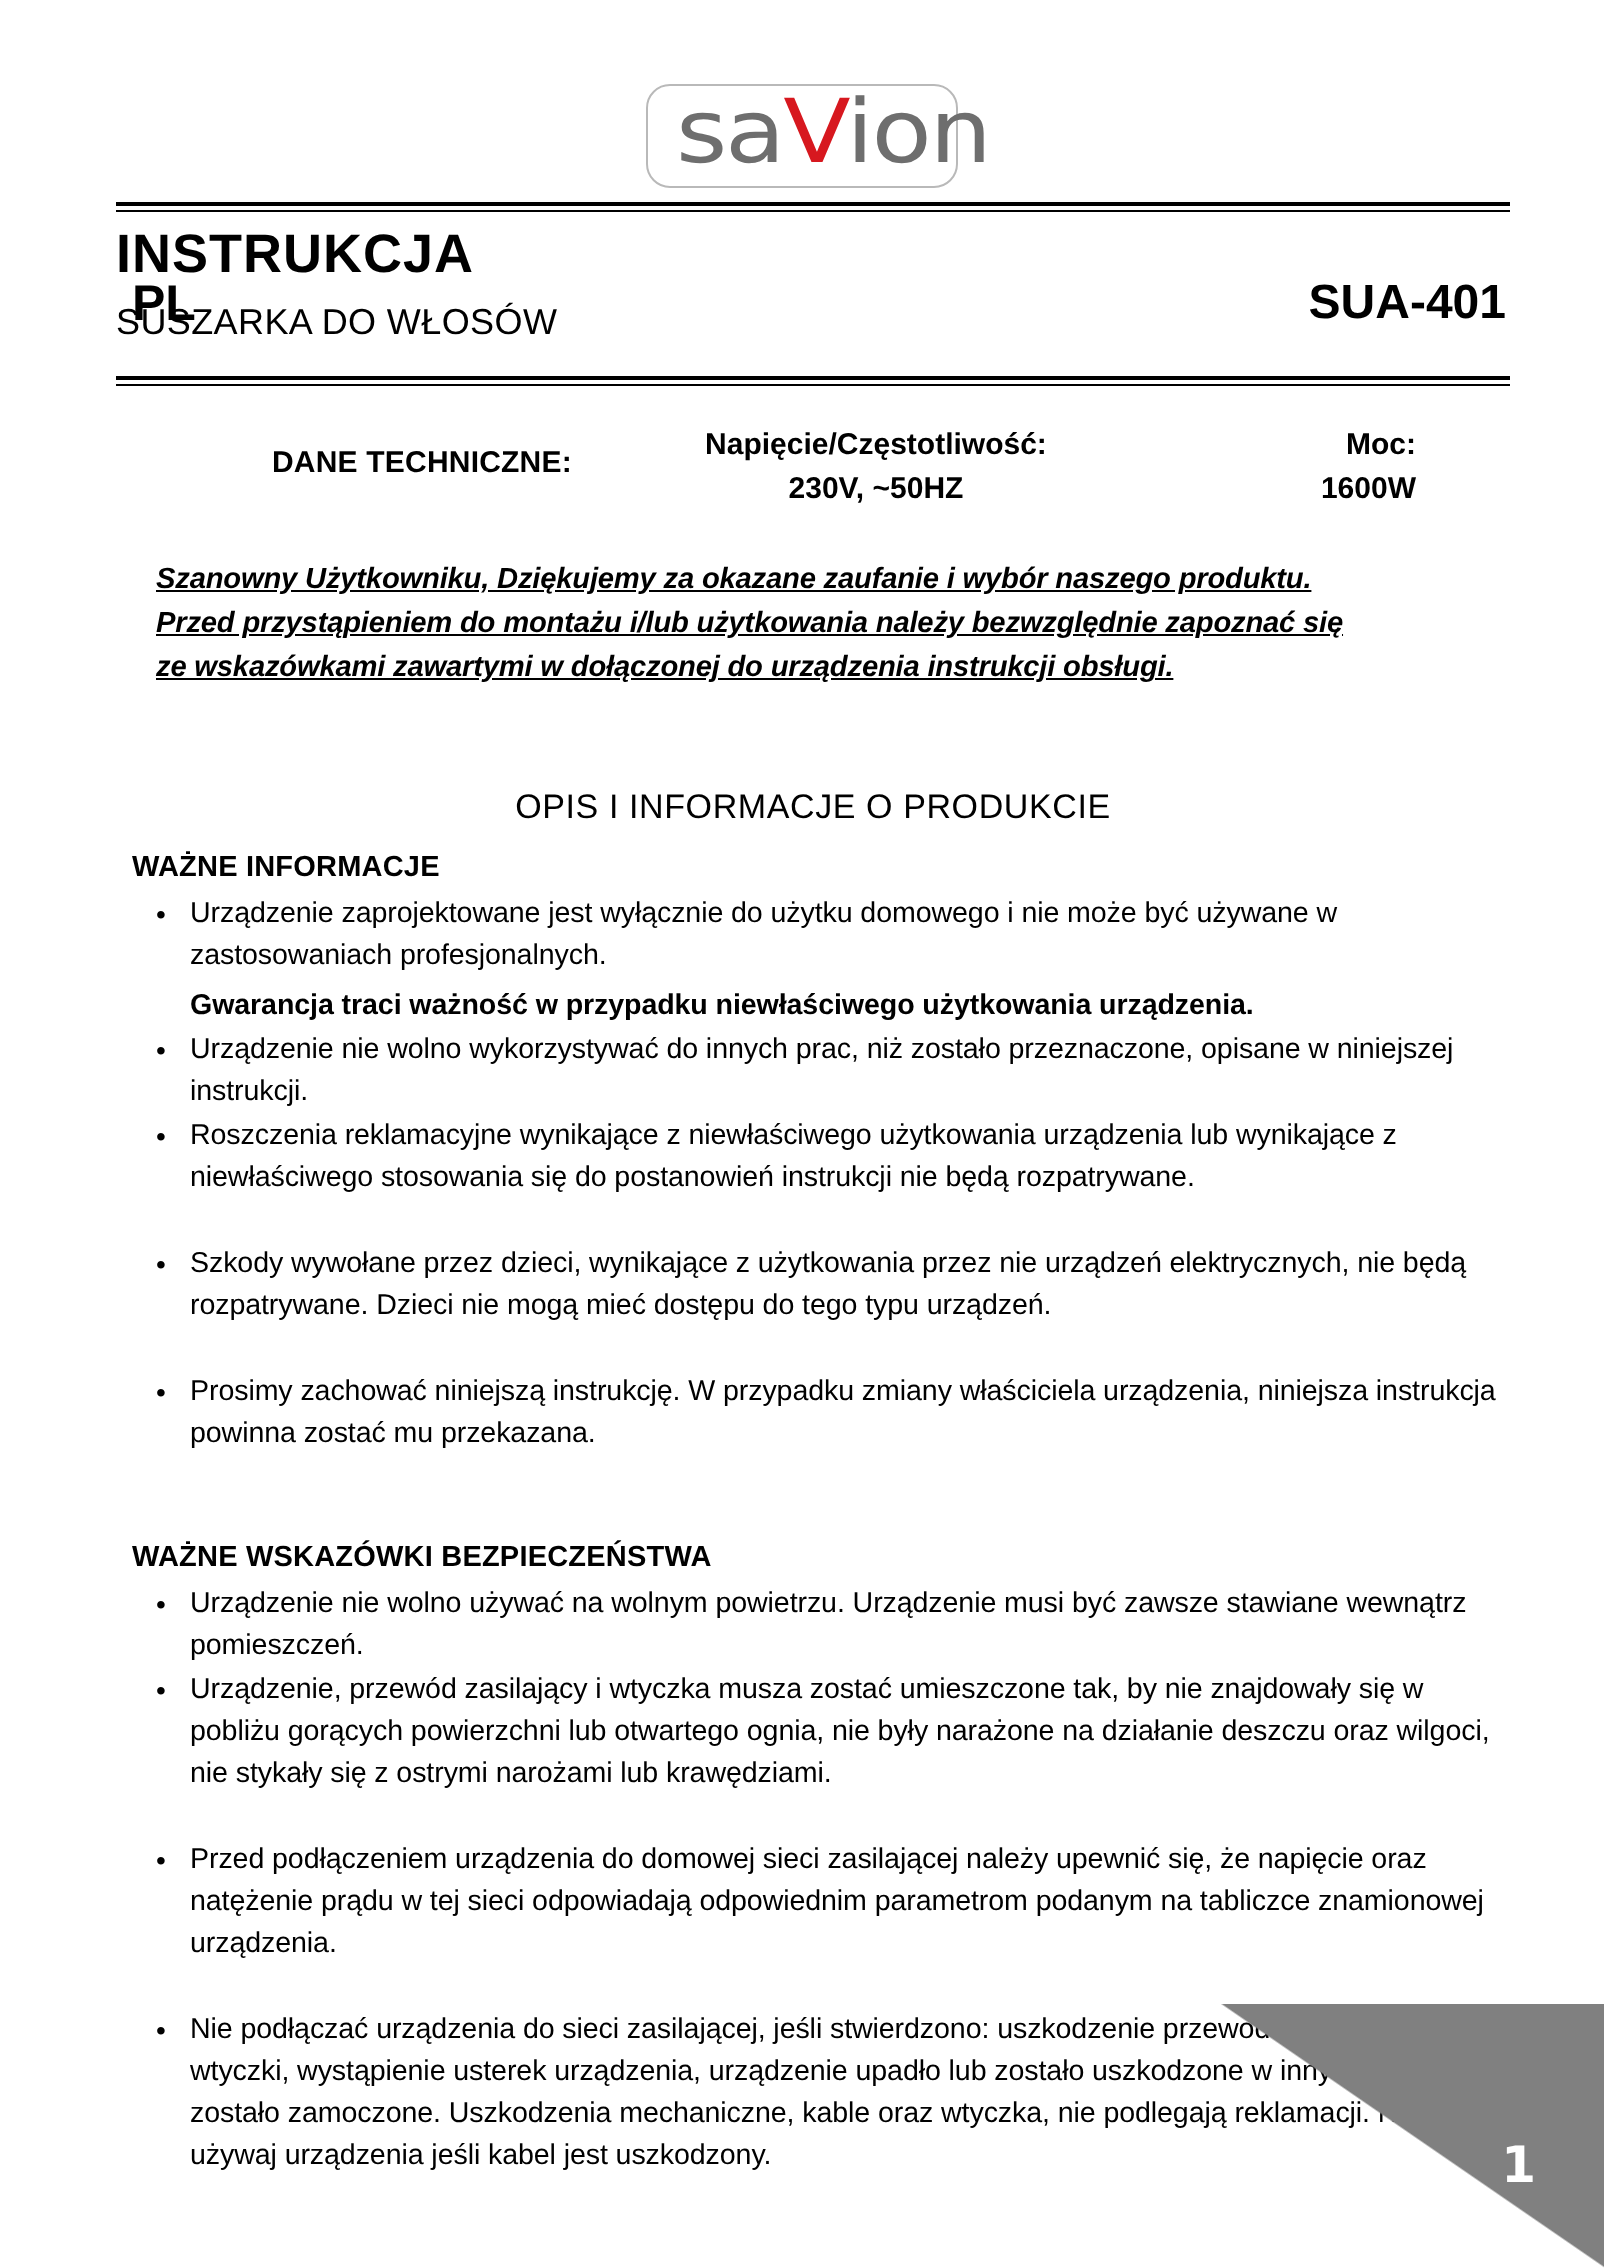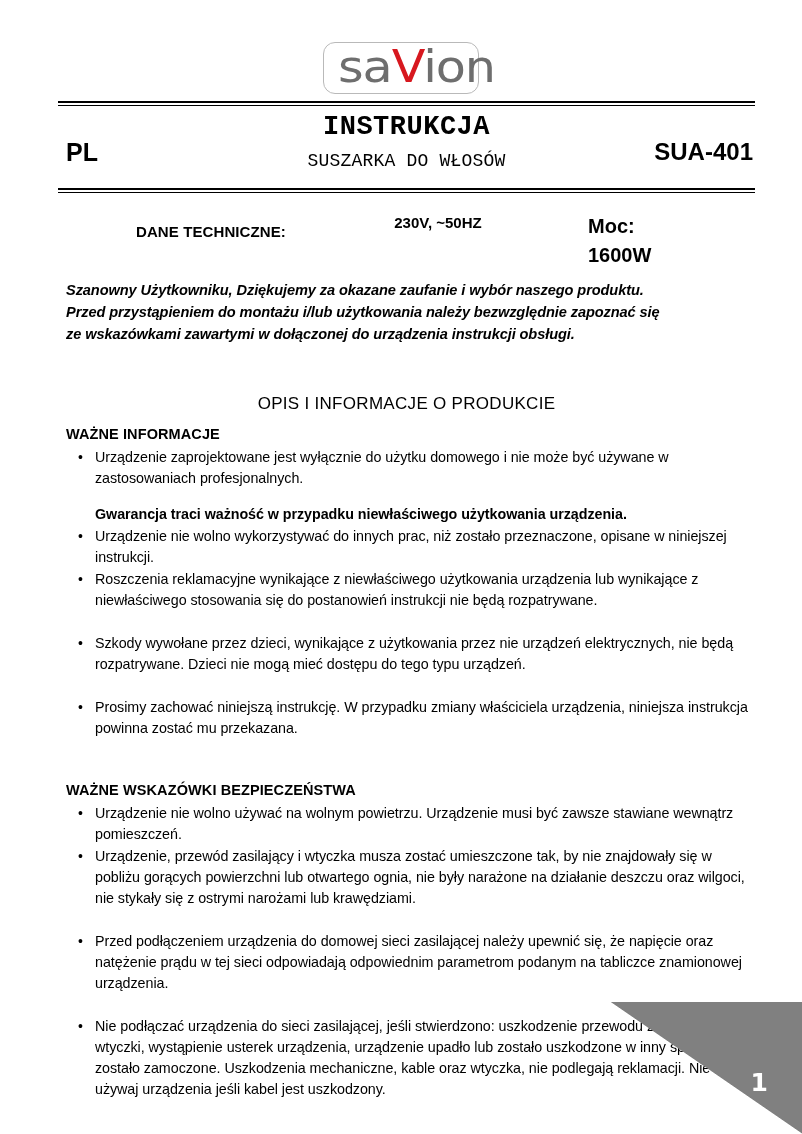--- a/index.html
+++ b/index.html
@@ -78,22 +78,20 @@
     top: 30px;
     font-size: 25px;
     font-weight: bold;
     letter-spacing: 0px;
   }
   .title-block {
     position: absolute;
     left: 0;
     top: 4px;
     width: 697px;
-    text-align: center;
-    font-family: Liberation Mono, monospace;
   }
   .doc-title {
     font-size: 27px;
     font-weight: bold;
     letter-spacing: 0.5px;
     line-height: 1.15;
   }
   .doc-subtitle {
     font-size: 18px;
     font-weight: normal;
@@ -133,37 +131,38 @@
     text-align: center;
     font-size: 15px;
     font-weight: bold;
     line-height: 1.45;
   }
   .spec-right {
     position: absolute;
     left: 530px;
     top: 0px;
     width: 120px;
-    text-align: left;
-    font-size: 20px;
+    text-align: right;
+    font-size: 15px;
     font-weight: bold;
     line-height: 1.45;
   }
 
   
   .intro {
     position: absolute;
-    left: 66px;
+    left: 78px;
     top: 279px;
     width: 690px;
     font-size: 14.6px;
     font-weight: bold;
     font-style: italic;
     line-height: 1.52;
     letter-spacing: -0.1px;
+    text-decoration: underline;
   }
   .intro div { white-space: nowrap; }
 
   
   .section-title {
     position: absolute;
     left: 58px;
     top: 394px;
     width: 697px;
     text-align: center;
@@ -210,21 +209,21 @@
   }
   li.justified .txt { text-align: justify; }
   li.justified .txt::after {
     content: "";
     display: inline-block;
     width: 100%;
   }
   .emphasis {
     font-weight: bold;
     display: block;
-    margin-top: 15px;
+    margin-top: 4px;
   }
 
   
   .corner-triangle {
     position: absolute;
     right: 0;
     bottom: 0;
     width: 192px;
     height: 132px;
     background: linear-gradient(to bottom left, #808080 49.6%, rgba(255,255,255,0) 50%);
@@ -259,20 +258,21 @@
       <div class="doc-subtitle">SUSZARKA DO WŁOSÓW</div>
     </div>
     <div class="model-code">SUA-401</div>
   </div>
 
   <div class="rule rule-mid"></div>
 
   <div class="spec-row">
     <div class="spec-label">DANE TECHNICZNE:</div>
     <div class="spec-mid">
+      <div>Napięcie/Częstotliwość:</div>
       <div>230V, ~50HZ</div>
     </div>
     <div class="spec-right">
       <div>Moc:</div>
       <div>1600W</div>
     </div>
   </div>
 
   <div class="intro">
     <div>Szanowny Użytkowniku, Dziękujemy za okazane zaufanie i wybór naszego produktu.</div>

